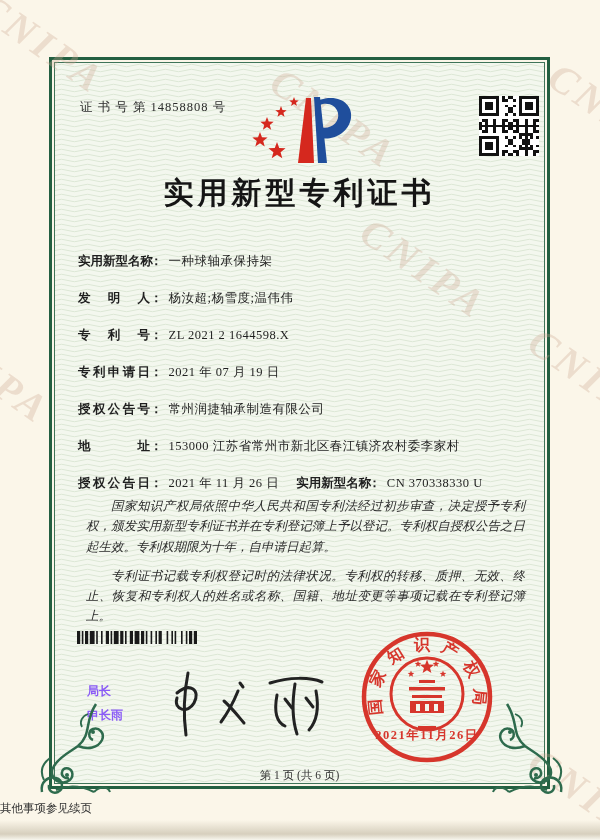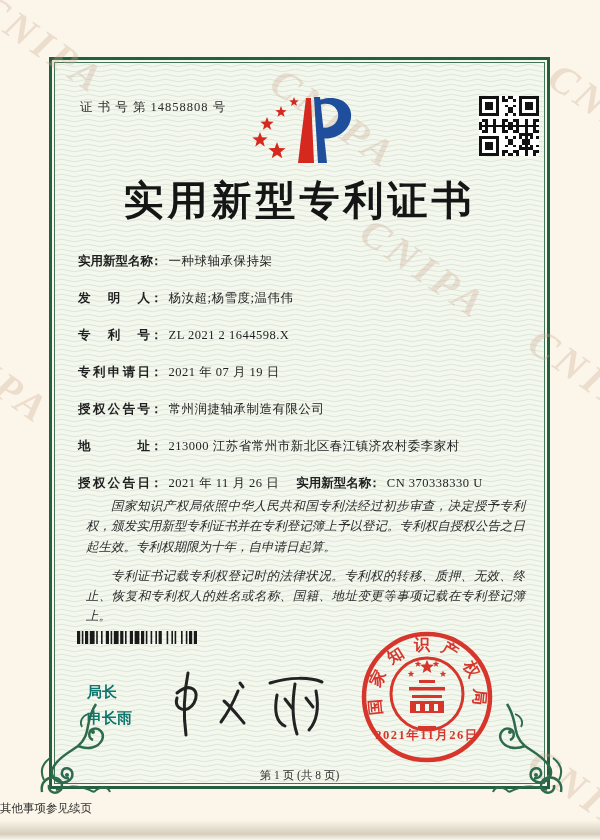--- a/index.html
+++ b/index.html
@@ -16,36 +16,36 @@
          border:3px solid #235f41;box-sizing:border-box;}
   .frame-inner{position:absolute;inset:2px;border:1px solid #3f7459;
                background:#f3f7ee;overflow:hidden;}
   .wavebg{position:absolute;inset:0;z-index:1;}
   .content{position:absolute;inset:0;z-index:3;color:#1f1f1f;}
   .cert-no{position:absolute;left:25px;top:36px;font-size:12.5px;
            letter-spacing:1px;color:#2c2c2c;}
   .logo{position:absolute;left:197px;top:30px;}
   .qr{position:absolute;left:424px;top:33px;}
   .title{position:absolute;left:0;top:110px;width:100%;text-align:center;
-         font-size:40px;font-weight:700;letter-spacing:4px;color:#151515;}
+         font-size:30px;font-weight:700;letter-spacing:4px;color:#151515;}
   .fields{position:absolute;left:23px;top:183px;right:20px;font-size:12.5px;}
   .frow{margin:4px 0 15px 0;line-height:22px;white-space:nowrap;}
   .flabel{display:inline-block;width:72px;text-align:justify;
           text-align-last:justify;vertical-align:top;font-weight:600;}
   .colon{font-weight:600;}
   .fval{margin-left:6px;letter-spacing:0.5px;}
   .gpair{display:inline-block;}
   .gpair.second{margin-left:14px;}
   .paras{position:absolute;left:22px;top:424px;width:457px;font-size:12.5px;
          line-height:1.62;text-align:justify;font-style:italic;color:#2b2b2b;}
   .paras p{margin:9px;text-indent:2em;}
   .barcode{position:absolute;left:22px;top:568px;}
   .signer{position:absolute;left:32px;top:620px;
           font-family:"Liberation Sans","DejaVu Sans",sans-serif;
-          font-weight:bold;font-size:15px;color:#0f766e;}
+          font-weight:bold;font-size:12px;color:#8b5cf6;}
   .signer div{margin-bottom:7px;}
   .signature{position:absolute;left:103px;top:602px;}
   .seal{position:absolute;left:305px;top:567px;opacity:0.93;}
   .pageno{position:absolute;left:0;top:705px;width:100%;text-align:center;
           font-size:11.5px;color:#333;}
   .note{position:absolute;left:0;top:801px;width:100%;
         z-index:3;font-size:11.5px;color:#333;}
   .flourish{position:absolute;z-index:4;pointer-events:none;}
   .fl-left{left:26px;top:700px;}
   .fl-right{left:477px;top:700px;}
@@ -239,21 +239,21 @@
           <div class="frow">
             <span class="flabel">专利号</span><span class="colon">：</span><span class="fval">ZL 2021 2 1644598.X</span>
           </div>
           <div class="frow">
             <span class="flabel">专利申请日</span><span class="colon">：</span><span class="fval">2021 年 07 月 19 日</span>
           </div>
           <div class="frow">
             <span class="flabel">授权公告号</span><span class="colon">：</span><span class="fval">常州润捷轴承制造有限公司</span>
           </div>
           <div class="frow">
-            <span class="flabel">地址</span><span class="colon">：</span><span class="fval">213000 江苏省常州市新北区春江镇济农村委李家村</span>
+            <span class="flabel">地址</span><span class="colon">：</span><span class="fval">153000 江苏省常州市新北区春江镇济农村委李家村</span>
           </div>
           <div class="frow">
             <span class="gpair">
               <span class="flabel">授权公告日</span><span class="colon">：</span><span class="fval">2021 年 11 月 26 日</span>
             </span>
             <span class="gpair second">
               <span class="flabel">实用新型名称</span><span class="colon">：</span><span class="fval">CN 370338330 U</span>
             </span>
           </div>
         </div>
@@ -336,21 +336,21 @@
             <rect x="52" y="65" width="30" height="3"></rect>
             <rect x="50" y="71" width="34" height="12"></rect>
             <rect x="56" y="74" width="4" height="7" fill="#f3f7ee"></rect>
             <rect x="65" y="74" width="4" height="7" fill="#f3f7ee"></rect>
             <rect x="74" y="74" width="4" height="7" fill="#f3f7ee"></rect>
             <rect x="58" y="96" width="18" height="4"></rect>
           </g>
           <text x="67" y="109" text-anchor="middle" font-size="12.5" font-weight="bold" fill="#d5281e" letter-spacing="1.5" font-family="'Liberation Serif',serif">2021年11月26日</text>
         </svg>
 
-        <div class="pageno">第 1 页 (共 8 页)</div>
+        <div class="pageno">第 1 页 (共 6 页)</div>
       </div>
     </div>
   </div>
 
   <svg class="flourish fl-left" width="100" height="100" viewBox="0 0 100 100">
     <g fill="none" stroke="#2e6b4d" stroke-width="2.5">
       <path d="M70,4 C58,22 66,34 52,46 C44,52 34,56 28,66 C24,72 26,80 34,82"></path>
       <path d="M34,82 c8,2 14,-4 12,-10 c-2,-5 -9,-5 -10,0 c-1,4 3,7 7,6"></path>
       <path d="M52,46 c10,4 20,2 24,-6 c3,-7 -3,-13 -9,-11 c-5,2 -5,9 0,11"></path>
       <path d="M16,92 c-2,-10 6,-16 14,-14 c7,2 8,11 2,14 c-5,2 -10,-1 -9,-7"></path>

